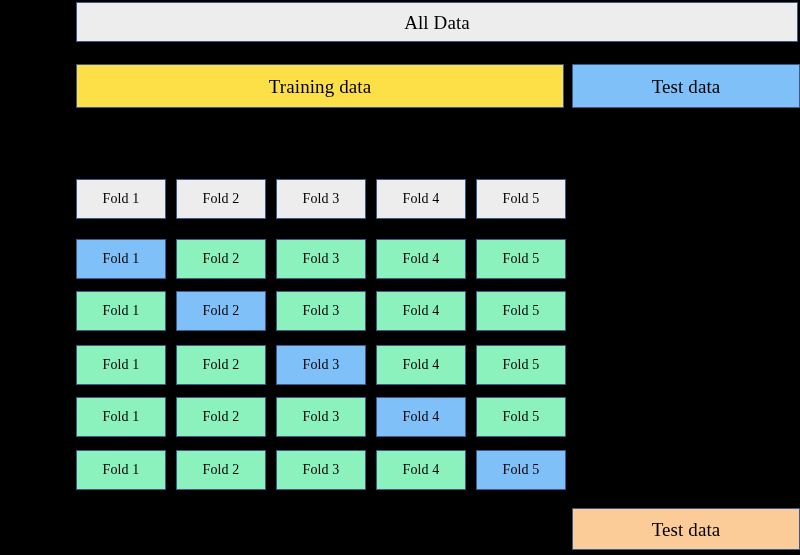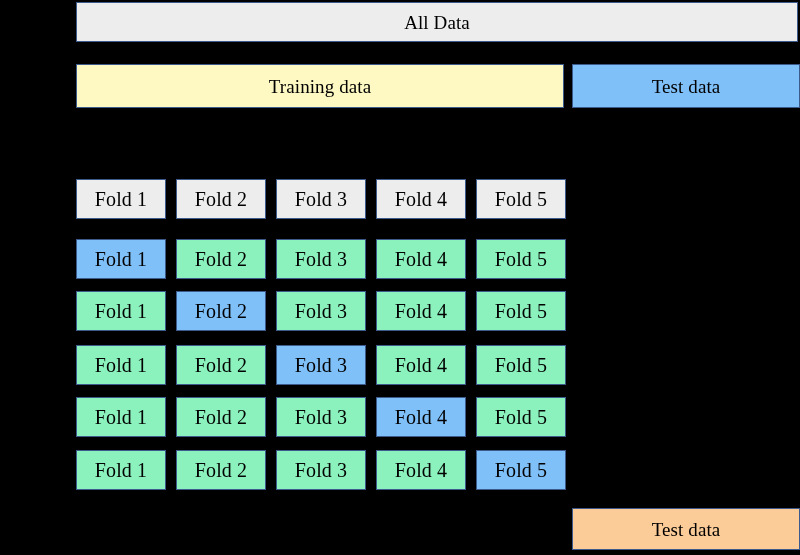--- a/index.html
+++ b/index.html
@@ -29,32 +29,32 @@
     display: flex;
     align-items: center;
     justify-content: center;
     color: #000000;
     font-size: 19px;
     line-height: 1;
     letter-spacing: 0.1px;
     white-space: nowrap;
   }
   .box.fold {
-    font-size: 20px;
+    font-size: 14px;
   }
   .box.wide {
     font-size: 19px;
   }
 </style>
 </head>
 <body>
 
 <div class="stage">
     <div class="box wide" style="left: 76px; top: 2px; width: 722px; height: 40px; background: rgb(237, 237, 237);">All Data</div>
-    <div class="box wide" style="left: 76px; top: 64px; width: 488px; height: 44px; background: #fef9c3;">Training data</div>
+    <div class="box wide" style="left: 76px; top: 64px; width: 488px; height: 44px; background: #fde047;">Training data</div>
     <div class="box wide" style="left: 572px; top: 64px; width: 228px; height: 44px; background: rgb(128, 192, 248);">Test data</div>
     <div class="box fold" style="left: 76px; top: 179px; width: 90px; height: 40px; background: rgb(237, 237, 237);">Fold 1</div>
     <div class="box fold" style="left: 176px; top: 179px; width: 90px; height: 40px; background: rgb(237, 237, 237);">Fold 2</div>
     <div class="box fold" style="left: 276px; top: 179px; width: 90px; height: 40px; background: rgb(237, 237, 237);">Fold 3</div>
     <div class="box fold" style="left: 376px; top: 179px; width: 90px; height: 40px; background: rgb(237, 237, 237);">Fold 4</div>
     <div class="box fold" style="left: 476px; top: 179px; width: 90px; height: 40px; background: rgb(237, 237, 237);">Fold 5</div>
     <div class="box fold" style="left: 76px; top: 239px; width: 90px; height: 40px; background: rgb(128, 192, 248);">Fold 1</div>
     <div class="box fold" style="left: 176px; top: 239px; width: 90px; height: 40px; background: rgb(140, 242, 189);">Fold 2</div>
     <div class="box fold" style="left: 276px; top: 239px; width: 90px; height: 40px; background: rgb(140, 242, 189);">Fold 3</div>
     <div class="box fold" style="left: 376px; top: 239px; width: 90px; height: 40px; background: rgb(140, 242, 189);">Fold 4</div>

